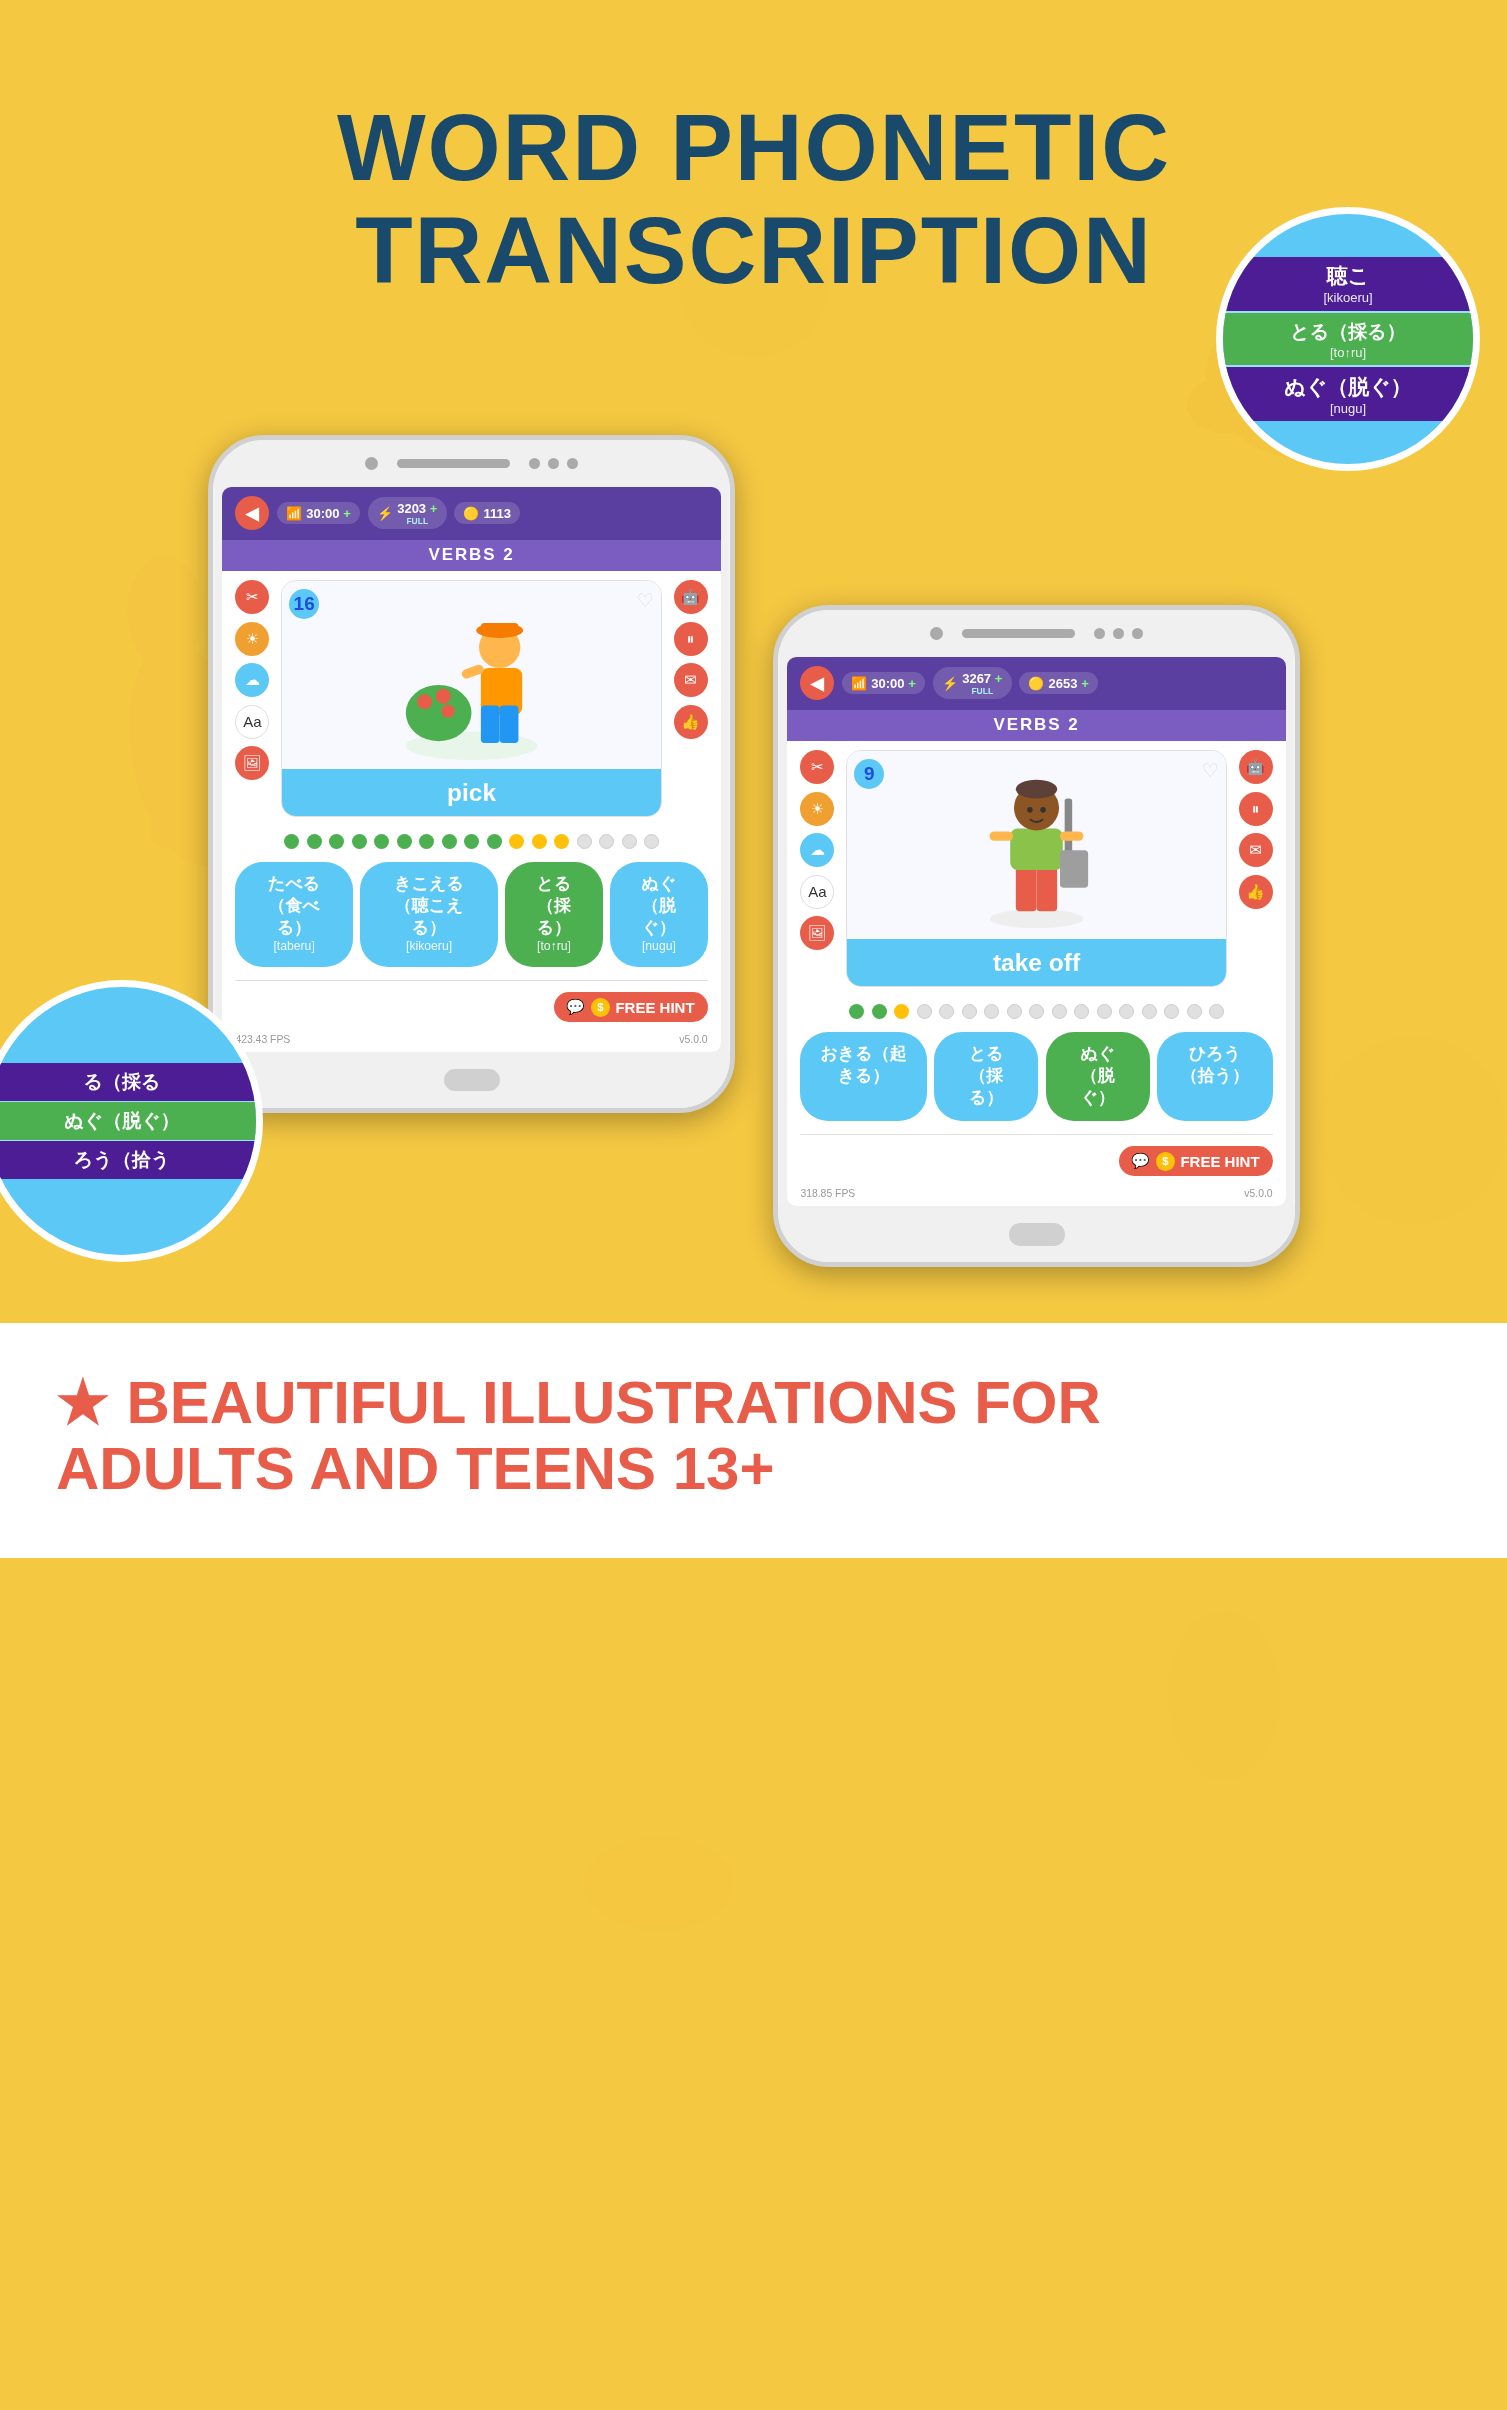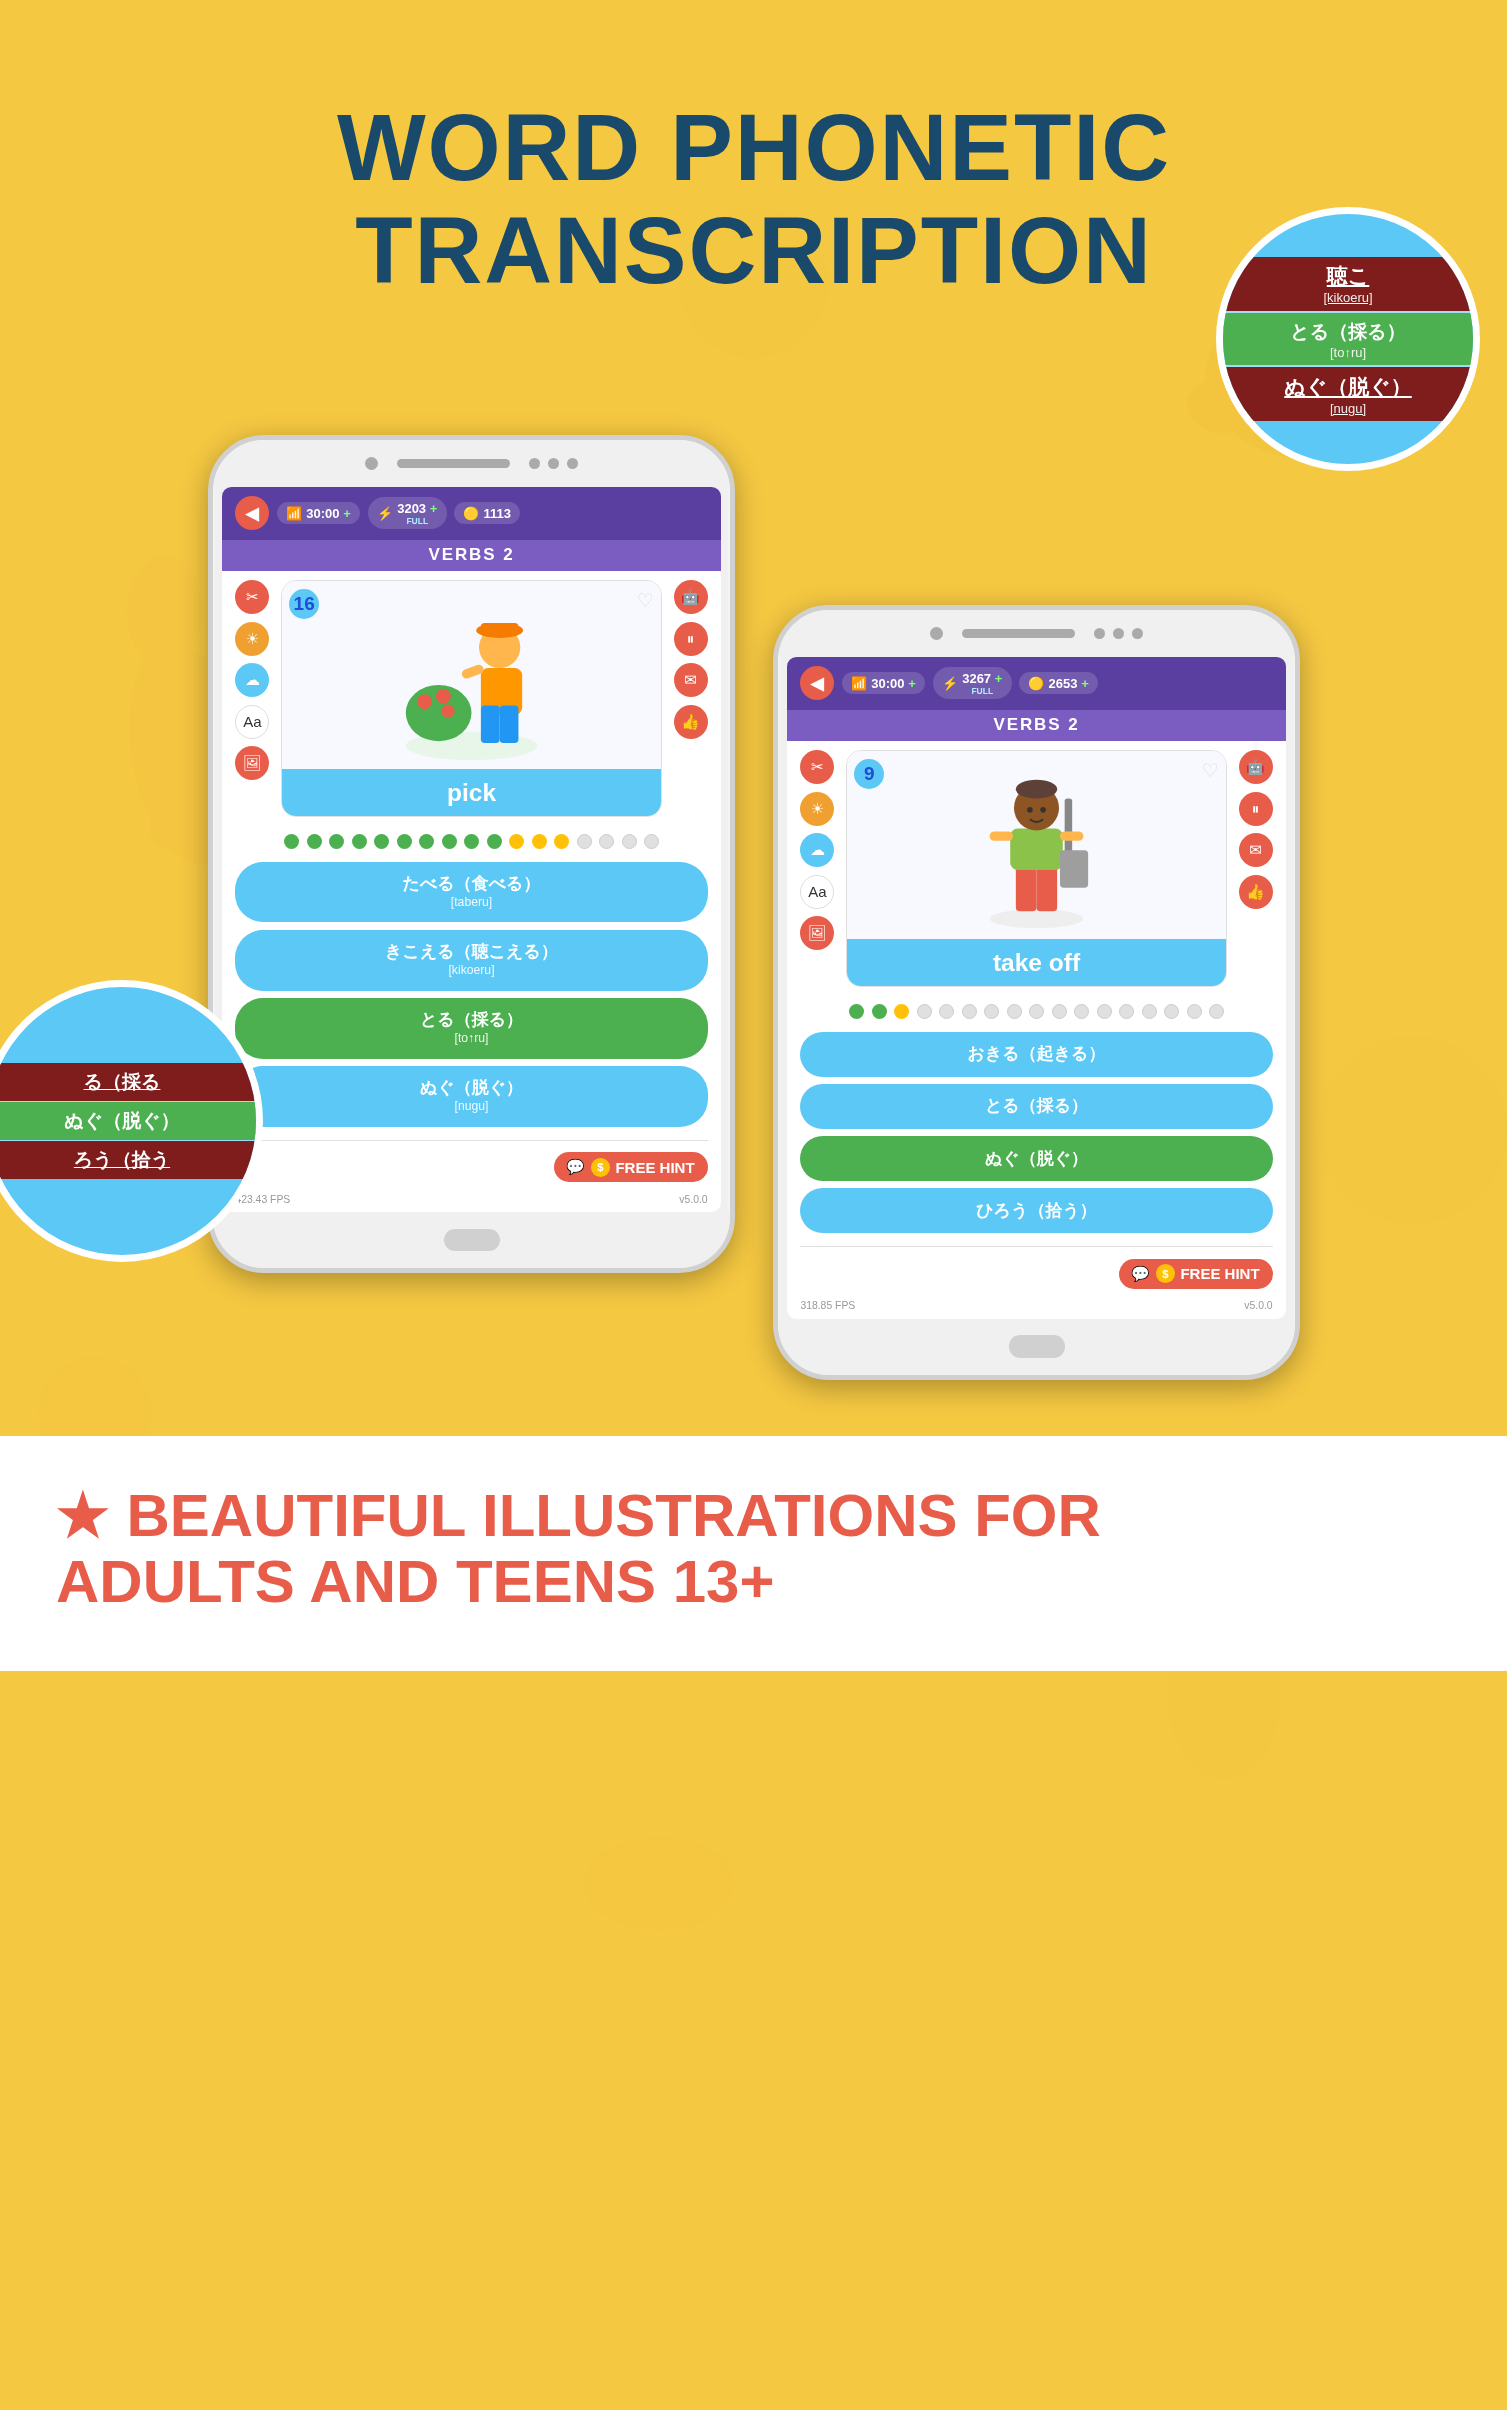--- a/index.html
+++ b/index.html
@@ -242,21 +242,21 @@
       border-radius: 50%;
     }
     .dot-green { background: #4CAF50; }
     .dot-yellow { background: #FFC107; }
     .dot-empty { background: #e0e0e0; border: 1.9px solid #ccc; }
 
     
     .answers {
       padding: 5.6px 13px 9.4px;
       display: flex;
-      flex-direction: column;
+      flex-direction: row;
       gap: 7.5px;
     }
     .answer-btn {
       border-radius: 28px;
       padding: 11.3px 19px;
       text-align: center;
       color: white;
       font-size: 17px;
       font-weight: bold;
       line-height: 1.3;
@@ -369,22 +369,21 @@
       font-size: 21px;
       font-weight: bold;
       padding: 5.6px 19px;
       text-align: center;
       width: 100%;
     }
     .bubble-item-green {
       background: #4CAF50;
     }
     .bubble-item-blue {
-      background: #7f1d1d;
-      text-decoration: underline;
+      background: #4c1d95;
     }
     .bubble-sub {
       font-size: 13px;
       font-weight: normal;
       display: block;
       color: rgba(255,255,255,0.9);
     }
     .bubble-divider {
       width: 100%;
       height: 1.9px;

